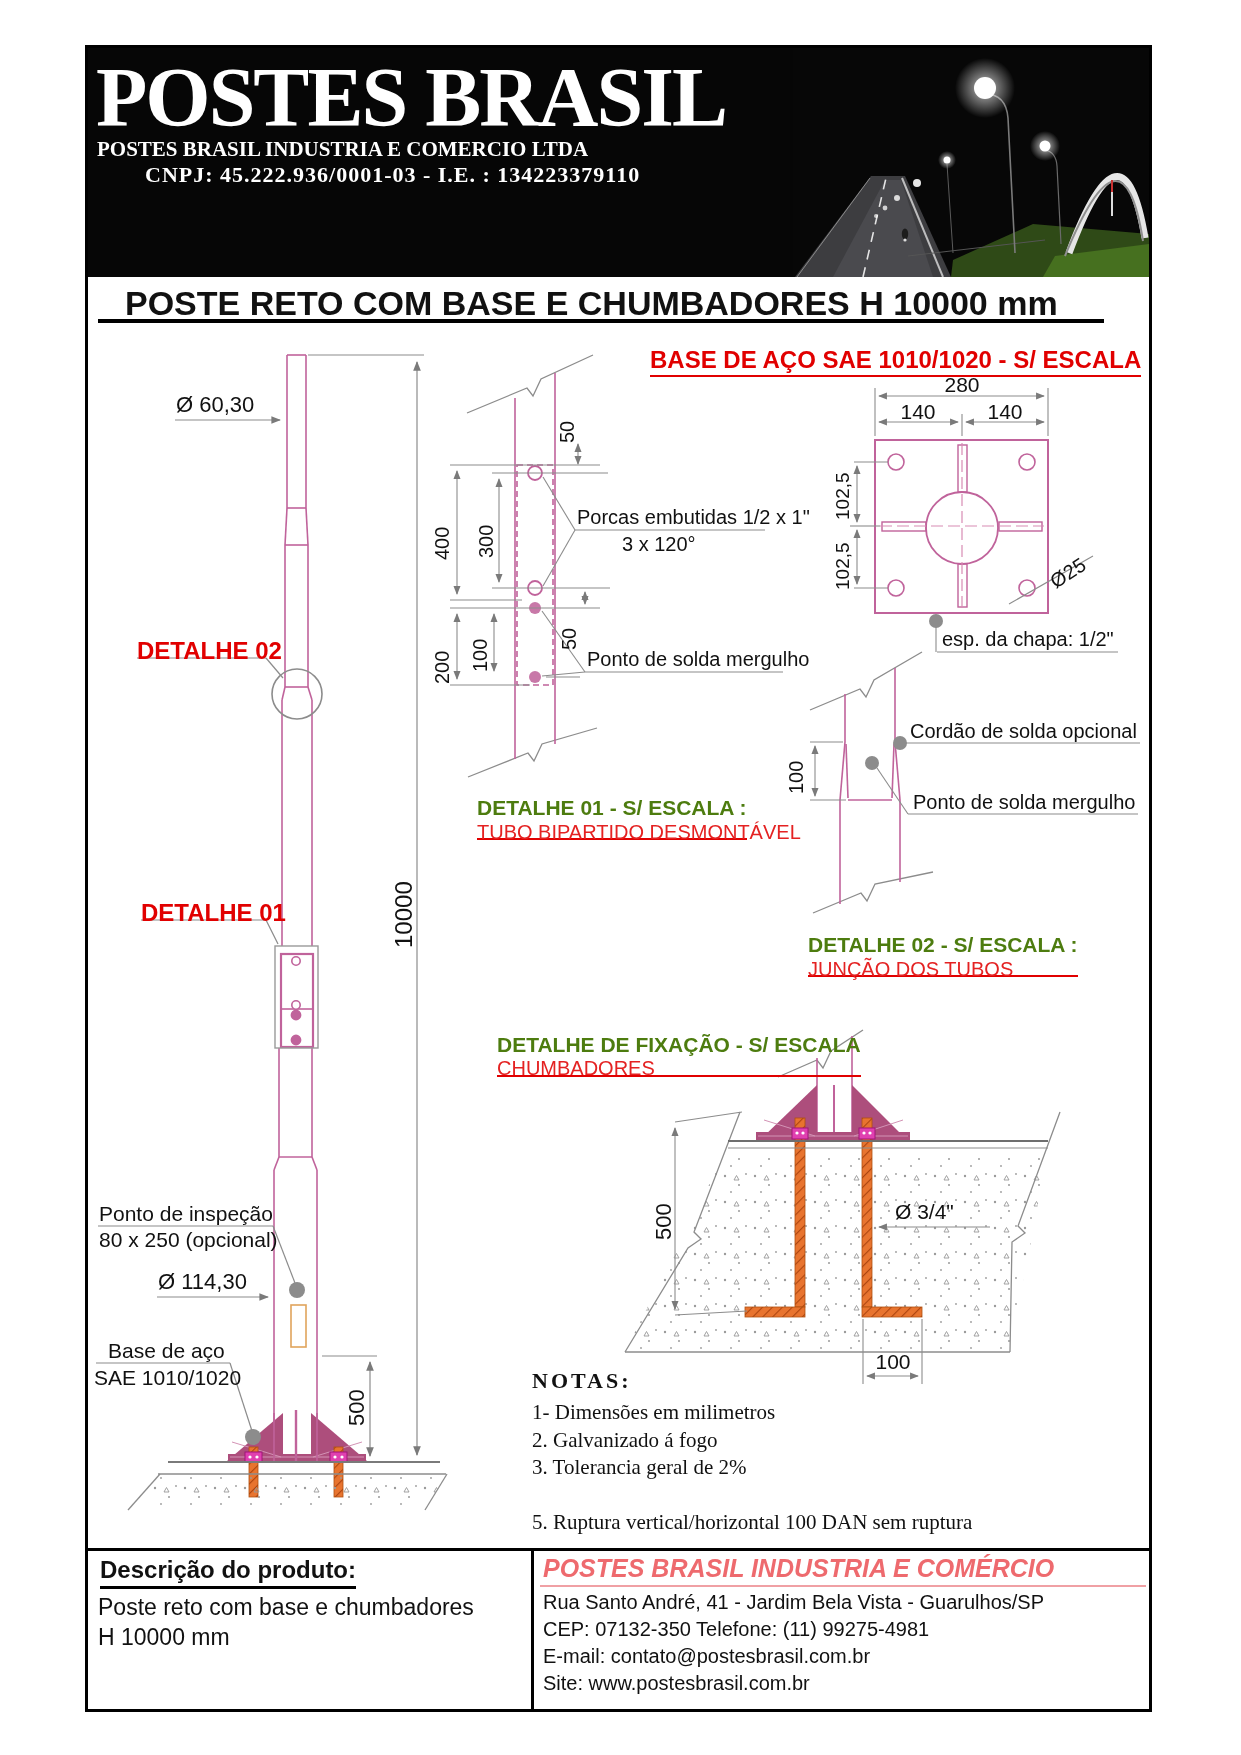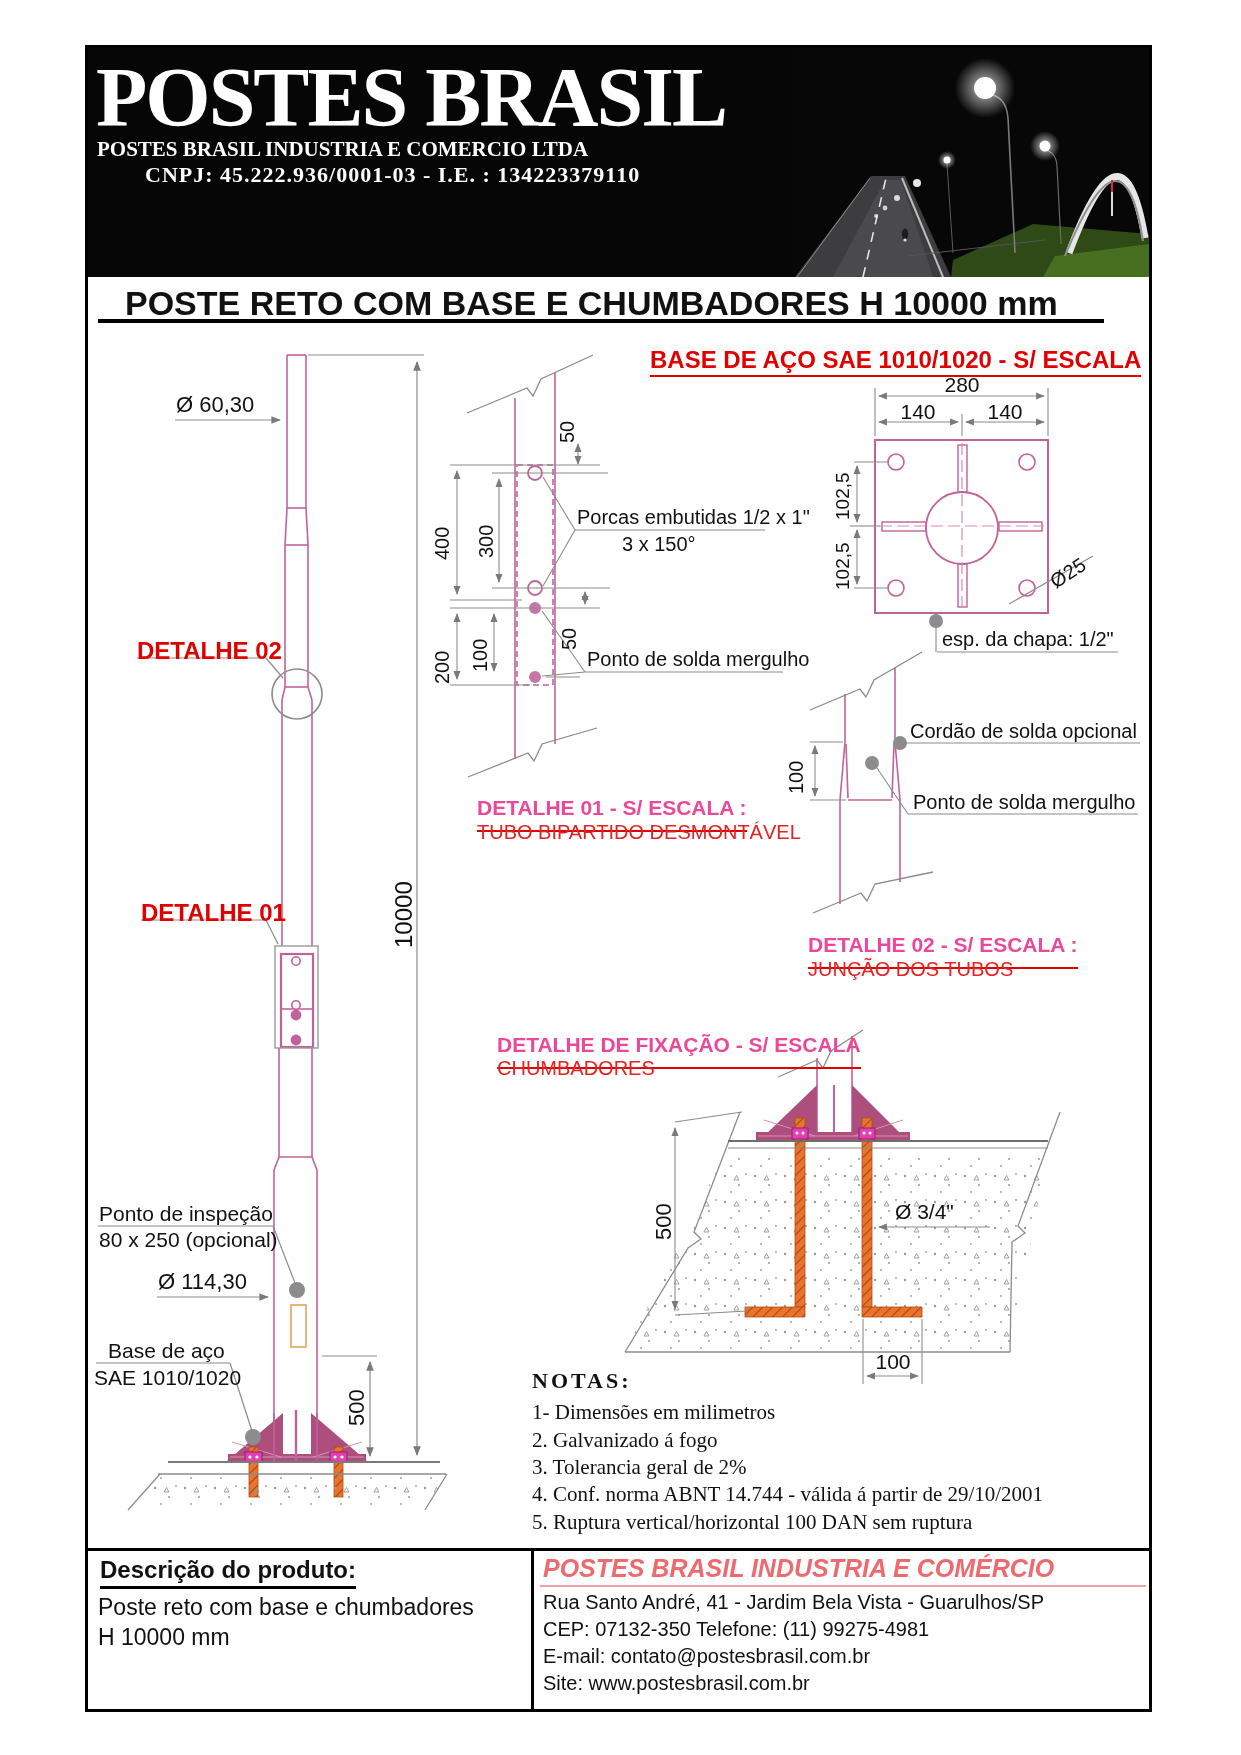--- a/index.html
+++ b/index.html
@@ -15,21 +15,21 @@
             font-size:21px;color:#fff;white-space:nowrap;}
   .logo-cnpj{position:absolute;left:9px;top:114px;font-family:"Liberation Serif",serif;font-weight:bold;
              font-size:22px;color:#fff;white-space:nowrap;letter-spacing:1px;margin-left:48px;}
   .photo{position:absolute;right:0;top:0;width:356px;height:229px;}
   
   .title-bar{position:absolute;left:113px;top:284px;width:1000px;font-size:34px;font-weight:bold;white-space:nowrap;margin-left:12px;}
   .title-rule{position:absolute;left:98px;top:319px;width:1006px;height:4px;background:#000;}
   
   .lbl{position:absolute;white-space:nowrap;font-size:20px;color:#111;}
   .s21{font-size:21px;} .s22{font-size:22px;} .s23{font-size:23px;} .s24{font-size:24px;}
-  .redtitle{font-weight:bold;font-size:21px;color:#ec4899;border-bottom:2px solid #e10000;padding-bottom:10px;}
+  .redtitle{font-weight:bold;font-size:21px;color:#4d7c0f;border-bottom:2px solid #e10000;padding-bottom:18px;}
   .redsub{font-size:20px;color:#e42222;}
   .redbig{font-weight:bold;font-size:24px;color:#e10000;border-bottom:2px solid #e10000;padding-bottom:1px;}
   .dlabel{font-weight:bold;font-size:24px;color:#e10000;}
   .vrot{transform:rotate(-90deg);transform-origin:0 0;}
   .ctr{text-align:center;}
   
   .nota-head{position:absolute;left:532px;top:1368px;font-family:"Liberation Serif",serif;
              font-weight:bold;font-size:22px;letter-spacing:3px;}
   .nota{position:absolute;left:532px;font-family:"Liberation Serif",serif;font-size:21px;white-space:nowrap;}
   
@@ -332,21 +332,21 @@
   <div class="lbl s21" style="left:94px;top:1366px;">SAE 1010/1020</div>
   <div class="lbl s22 vrot" style="left:344px;top:1426px;">500</div>
 
   <div class="lbl vrot" style="left:556px;top:443px;">50</div>
   <div class="lbl vrot" style="left:431px;top:560px;">400</div>
   <div class="lbl vrot" style="left:475px;top:558px;">300</div>
   <div class="lbl vrot" style="left:431px;top:684px;">200</div>
   <div class="lbl vrot" style="left:469px;top:672px;">100</div>
   <div class="lbl vrot" style="left:558px;top:650px;">50</div>
   <div class="lbl" style="left:577px;top:506px;">Porcas embutidas 1/2 x 1"</div>
-  <div class="lbl" style="left:622px;top:533px;">3 x 150°</div>
+  <div class="lbl" style="left:622px;top:533px;">3 x 120°</div>
   <div class="lbl" style="left:587px;top:648px;">Ponto de solda mergulho</div>
   <div class="lbl redtitle" style="left:477px;top:796px;">DETALHE 01 - S/ ESCALA :</div>
   <div class="lbl redsub" style="left:477px;top:821px;">TUBO BIPARTIDO DESMONTÁVEL</div>
 
   <div class="lbl redbig" style="left:650px;top:346px;">BASE DE AÇO SAE 1010/1020 - S/ ESCALA</div>
   <div class="lbl s21 ctr" style="left:930px;top:373px;width:64px;">280</div>
   <div class="lbl s21 ctr" style="left:886px;top:400px;width:64px;">140</div>
   <div class="lbl s21 ctr" style="left:973px;top:400px;width:64px;">140</div>
   <div class="lbl vrot" style="left:832px;top:520px;font-size:19px;">102,5</div>
   <div class="lbl vrot" style="left:832px;top:590px;font-size:19px;">102,5</div>
@@ -362,21 +362,20 @@
   <div class="lbl redtitle" style="left:497px;top:1033px;">DETALHE  DE FIXAÇÃO - S/ ESCALA</div>
   <div class="lbl redsub" style="left:497px;top:1057px;">CHUMBADORES</div>
   <div class="lbl s22 vrot" style="left:651px;top:1240px;">500</div>
   <div class="lbl s21" style="left:895px;top:1200px;">Ø 3/4"</div>
   <div class="lbl s21 ctr" style="left:870px;top:1350px;width:46px;">100</div>
 
   <div class="nota-head">NOTAS:</div>
   <div class="nota" style="top:1400px;">1- Dimensões em milimetros</div>
   <div class="nota" style="top:1428px;">2. Galvanizado á fogo</div>
   <div class="nota" style="top:1455px;">3. Tolerancia geral de 2%</div>
-  <div class="nota" style="top:1482px;">4. Conf. norma ABNT 14.744 - válida á partir de 29/10/2001</div>
   <div class="nota" style="top:1510px;">5. Ruptura vertical/horizontal 100 DAN sem ruptura</div>
 
   <div class="foot-top"></div>
   <div class="foot-div"></div>
   <div class="foot-h">Descrição do produto:</div>
   <div class="lbl s23" style="left:98px;top:1594px;">Poste reto com base e chumbadores</div>
   <div class="lbl s23" style="left:98px;top:1624px;">H 10000 mm</div>
   <div class="brand">POSTES BRASIL INDUSTRIA E COMÉRCIO</div>
   <div class="brand-rule"></div>
   <div class="lbl" style="left:543px;top:1591px;">Rua Santo André, 41 - Jardim Bela Vista - Guarulhos/SP</div>

